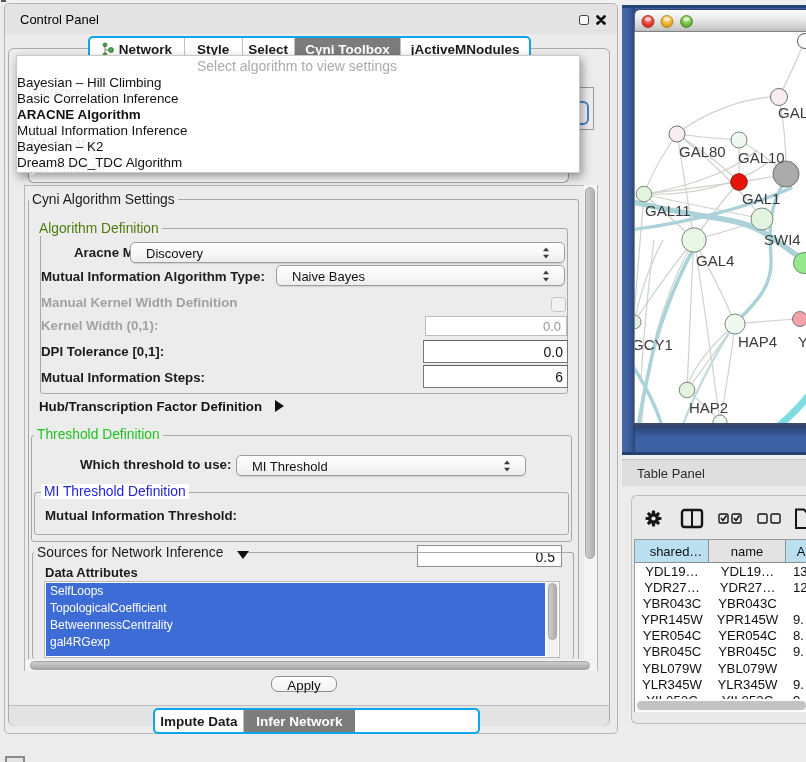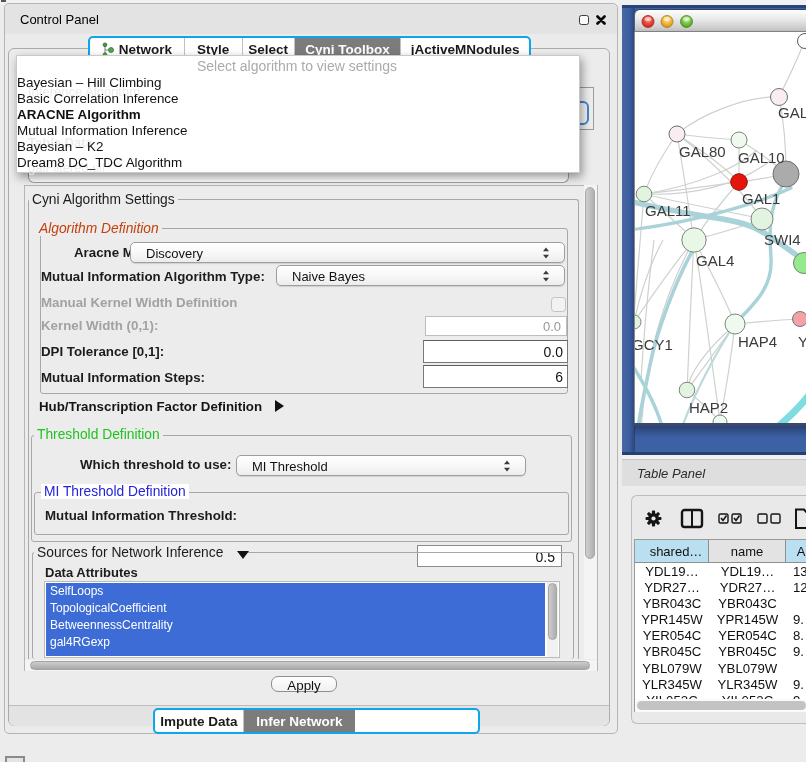--- a/index.html
+++ b/index.html
@@ -59,21 +59,21 @@
 <div class="abs" style="left:584px;top:185px;width:13px;height:474px;background:#f4f4f4;"></div>
 <div class="abs" style="left:585px;top:187px;width:10px;height:372px;background:linear-gradient(90deg,#cfcfcf,#b0b0b0);border:1px solid #a8a8a8;border-radius:5px;box-sizing:border-box;"></div>
 
 <div class="abs" style="left:25px;top:660px;width:572px;height:11px;background:#f4f4f4;"></div>
 <div class="abs" style="left:30px;top:661px;width:560px;height:9px;background:linear-gradient(#cdcdcd,#a8a8a8);border:1px solid #a3a3a3;border-radius:5px;box-sizing:border-box;"></div>
 
 <div class="grp" style="left:28px;top:199px;width:549px;height:459px;border-bottom:none;border-radius:3px 3px 0 0;"></div>
 <div class="gtitle" style="left:29px;top:192px;color:#1c1c1c;">Cyni Algorithm Settings</div>
 
 <div class="grp" style="left:40px;top:228px;width:526px;height:164px;"></div>
-<div class="gtitle" style="left:36px;top:221px;color:#c2410c;font-style:italic;">Algorithm Definition</div>
+<div class="gtitle" style="left:36px;top:221px;color:#4d7c0f;">Algorithm Definition</div>
 
 <div class="abs lbl" style="left:41px;top:245px;margin-left:33px;">Aracne Mode:</div>
 <div class="combo" style="left:130px;top:242px;width:435px;height:21px;">
     <span class="ct">Discovery</span>
   <svg style="position:absolute;right:14px;top:4px;" width="8" height="12" viewBox="0 0 8 12">
       <path d="M4 0.5 L7 4.2 L1 4.2 Z" fill="#3a3a3a"></path>
       <path d="M4 11.5 L7 7.8 L1 7.8 Z" fill="#3a3a3a"></path>
     </svg>
   </div>
 
@@ -256,21 +256,21 @@
     <text x="797" y="347">YM</text>
     <text x="631" y="350">GCY1</text>
     <text x="688" y="413">HAP2</text>
   </g>
 </svg>
 </div>
 <div class="abs" style="left:634px;top:423px;width:172px;height:3px;background:#39486b;"></div>
 
 <div class="abs" style="left:622px;top:455px;width:184px;height:4px;background:#f0f0f0;"></div>
 <div class="abs" style="left:622px;top:459px;width:184px;height:27px;background:#dedede;border-top:1px solid #c6c6c6;box-sizing:border-box;"></div>
-<div class="abs" style="left:637px;top:466px;font-size:13px;color:#2c2c2c;font-style:italic;">Table Panel</div>
+<div class="abs" style="left:637px;top:466px;font-size:13px;color:#2c2c2c;">Table Panel</div>
 <div class="abs" style="left:622px;top:486px;width:184px;height:276px;background:#ececec;"></div>
 
 <div class="abs" style="left:631px;top:495px;width:180px;height:229px;background:#e9e9e9;border:1px solid #bdbdbd;border-radius:6px 0 0 6px;border-right:none;box-sizing:border-box;"></div>
 
 <svg class="abs" style="left:644px;top:508px;" width="162" height="22" viewBox="0 0 162 22">
   <g fill="#151515" transform="translate(9.5,10.5)">
     <circle r="5.4"></circle>
     <g id="teeth">
         <rect x="-1.6" y="-8" width="3.2" height="16" rx="1"></rect>
       </g>

